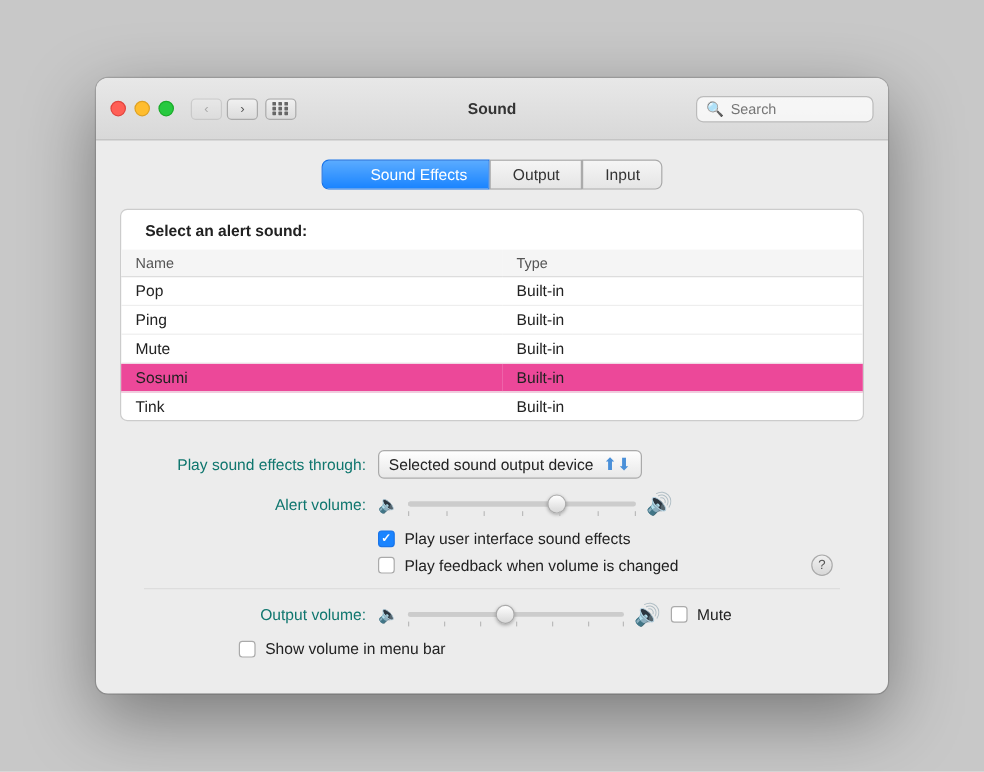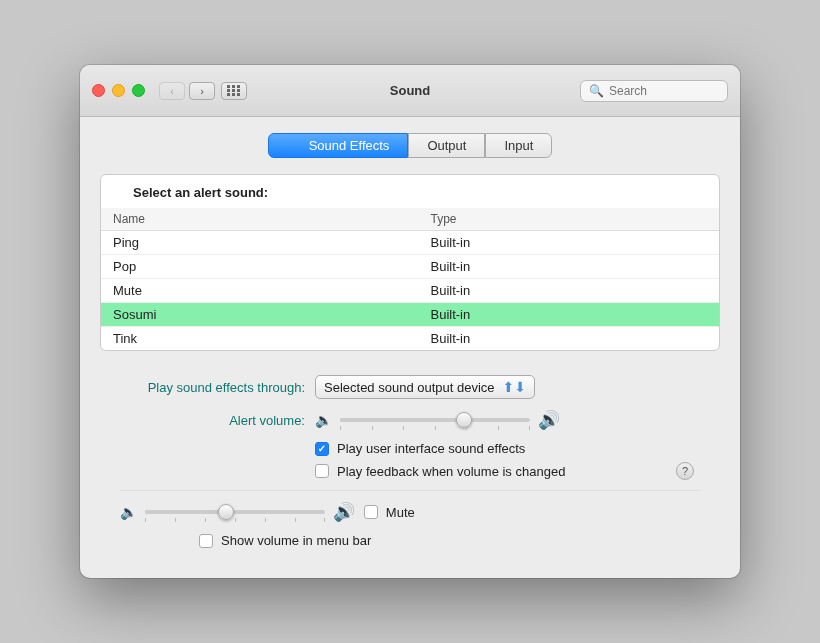--- a/index.html
+++ b/index.html
@@ -144,42 +144,42 @@
     }
     .panel {
       background: white;
       border: 1px solid #ccc;
       border-radius: 6px;
       margin-bottom: 14px;
     }
     .section-label {
       font-weight: bold;
       font-size: 13px;
-      padding: 10px 32px 8px;
+      padding: 10px 20px 8px;
     }
     .sound-table {
       width: 100%;
       border-collapse: collapse;
     }
     .sound-table th {
       text-align: left;
       padding: 4px 12px;
       font-weight: normal;
       color: #555;
       font-size: 12px;
       border-bottom: 1px solid #ddd;
       background: #f5f5f5;
     }
     .sound-table td {
       padding: 4px 12px;
       font-size: 13px;
       border-bottom: 1px solid #eee;
     }
     .sound-table tr.selected td {
-      background: #86efac;
+      background: #ec4899;
     }
     .sound-table tr:last-child td {
       border-bottom: none;
     }
     .controls {
       padding: 10px 20px;
     }
     .control-row {
       display: flex;
       align-items: center;
@@ -372,25 +372,25 @@
       <div class="section-label">Select an alert sound:</div>
       <table class="sound-table">
         <thead>
           <tr>
             <th>Name</th>
             <th>Type</th>
           </tr>
         </thead>
         <tbody id="sound-tbody">
         <tr>
-              <td>Ping</td>
+              <td>Pop</td>
               <td>Built-in</td>
             </tr>
             <tr>
-              <td>Pop</td>
+              <td>Ping</td>
               <td>Built-in</td>
             </tr>
             <tr>
               <td>Mute</td>
               <td>Built-in</td>
             </tr>
             <tr class="selected">
               <td>Sosumi</td>
               <td>Built-in</td>
             </tr>
@@ -440,20 +440,21 @@
 
       <div class="feedback-row checkbox-row">
         <div class="checkbox"></div>
         <span>Play feedback when volume is changed</span>
         <div class="help-btn">?</div>
       </div>
 
       <div class="divider"></div>
 
       <div class="control-row">
+        <div class="control-label">Output volume:</div>
         <div class="slider-row">
           <span class="volume-icon-low">🔈</span>
           <div class="slider-track" style="min-width:180px;">
             <div class="slider-fill" style="width:45%;"></div>
             <div class="slider-thumb" style="left: calc(45% - 8px);"></div>
             <div class="slider-ticks">
               <div class="slider-tick"></div>
                 <div class="slider-tick"></div>
                 <div class="slider-tick"></div>
               <div class="slider-tick"></div>

